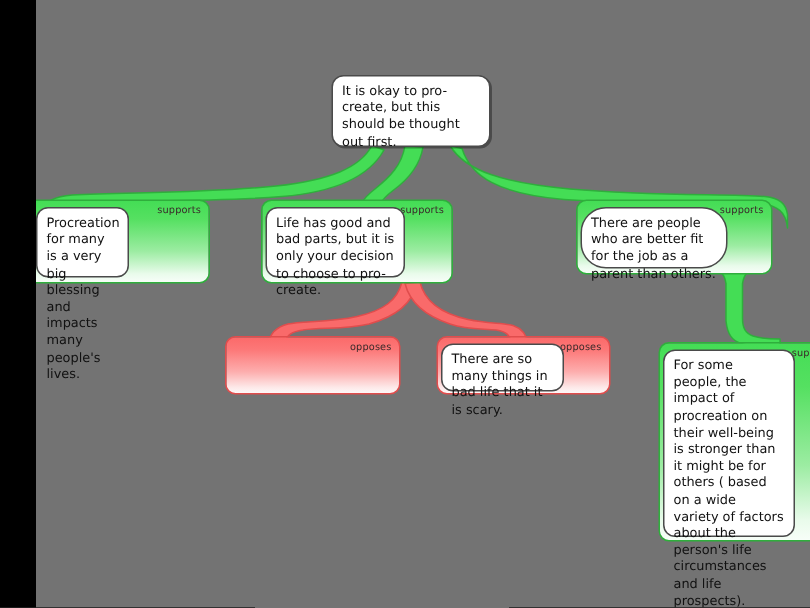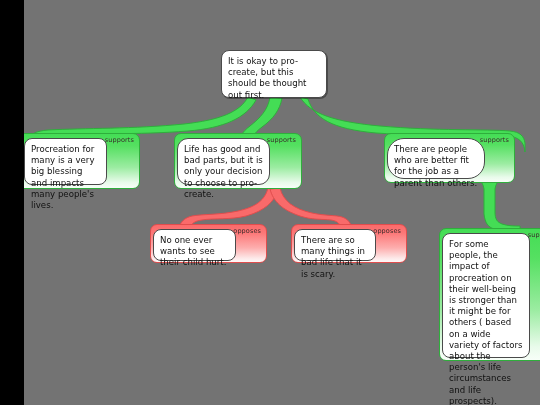--- a/index.html
+++ b/index.html
@@ -75,24 +75,24 @@
   }
   .card p {
     margin: 0;
   }
 
   
   #node-root      { left: 197px; top: 50px;  width: 106px; height: 48px; }
   #node-root .card{ left: 0; top: 0; width: 106px; height: 48px; }
 
   #node-procreation          { left: -8px;  top: 133px; width: 124px; height: 56px; }
-  #node-procreation .card    { left: 8px;  top: 5px;  width: 83px;  height: 47px; }
+  #node-procreation .card    { left: 8px;  top: 5px;  width: 62px;  height: 47px; }
 
   #node-life                 { left: 150px; top: 133px; width: 128px; height: 56px; }
-  #node-life .card           { left: 3px;  top: 5px;  width: 93px;  height: 47px; border-radius: 11px; }
+  #node-life .card           { left: 3px;  top: 5px;  width: 93px;  height: 47px; }
 
   #node-betterfit            { left: 360px; top: 133px; width: 131px; height: 50px; }
   #node-betterfit .card      { left: 3px;  top: 5px;  width: 98px;  height: 41px; border-radius: 17px; }
 
   #node-childhurt            { left: 126px; top: 224px; width: 117px; height: 39px; }
   #node-childhurt .card      { left: 3px;  top: 5px;  width: 83px;  height: 32px; }
 
   #node-scary                { left: 267px; top: 224px; width: 116px; height: 39px; }
   #node-scary .card          { left: 3px;  top: 5px;  width: 82px;  height: 32px; }
 
@@ -195,23 +195,20 @@
     </div>
     <div class="card">
       <p>There are people who are better fit for the job as a parent than others.</p>
     </div>
   </div>
 
   <div class="node" id="node-childhurt">
     <div class="panel opposes">
       <span class="rel-label">opposes</span>
     </div>
-    <div class="card">
-      <p>No one ever wants to see their child hurt.</p>
-    </div>
   </div>
 
   <div class="node" id="node-scary">
     <div class="panel opposes">
       <span class="rel-label">opposes</span>
     </div>
     <div class="card">
       <p>There are so many things in bad life that it is scary.</p>
     </div>
   </div>

